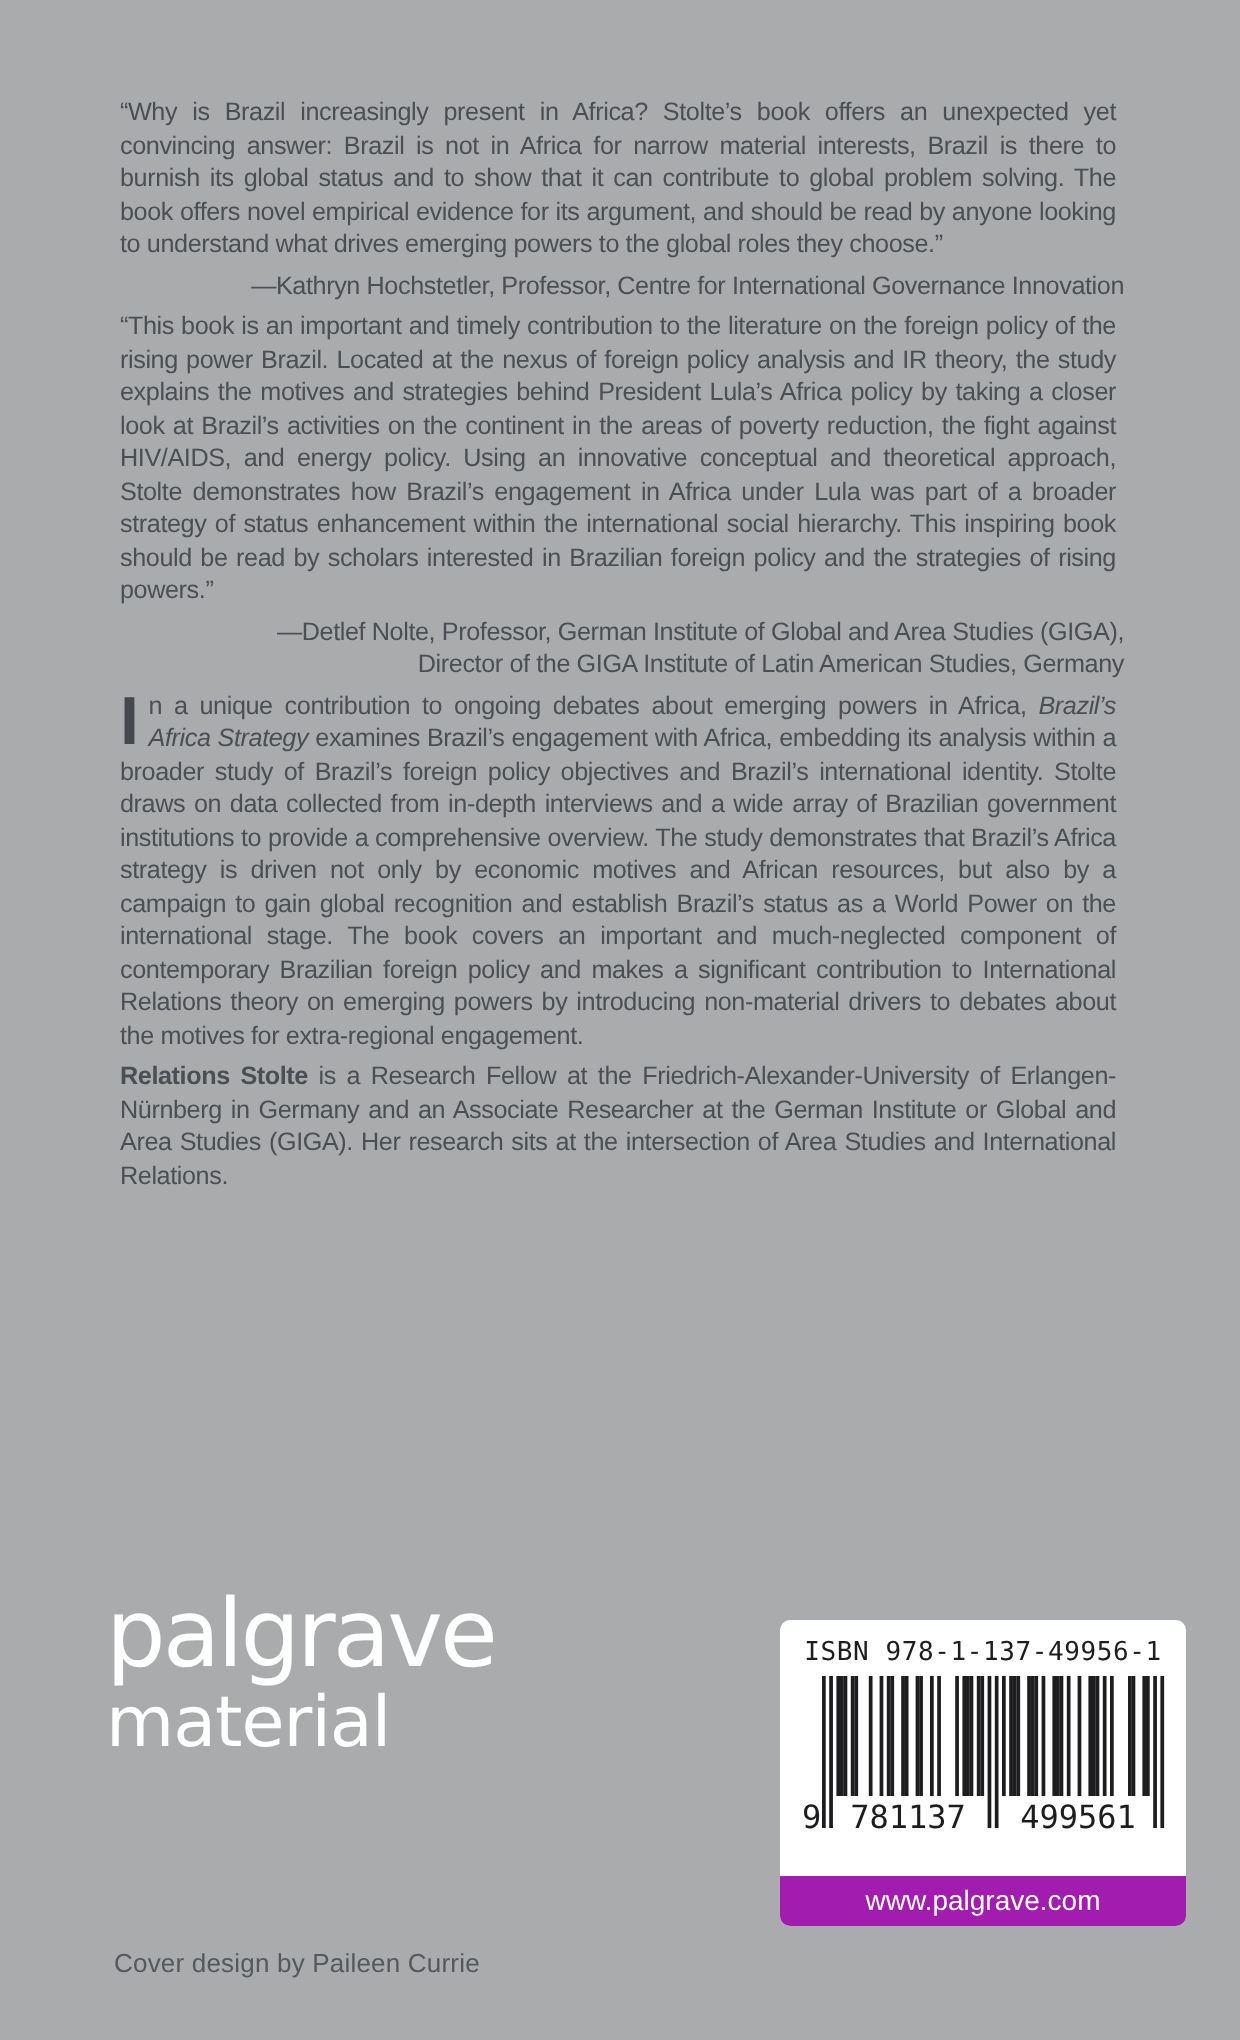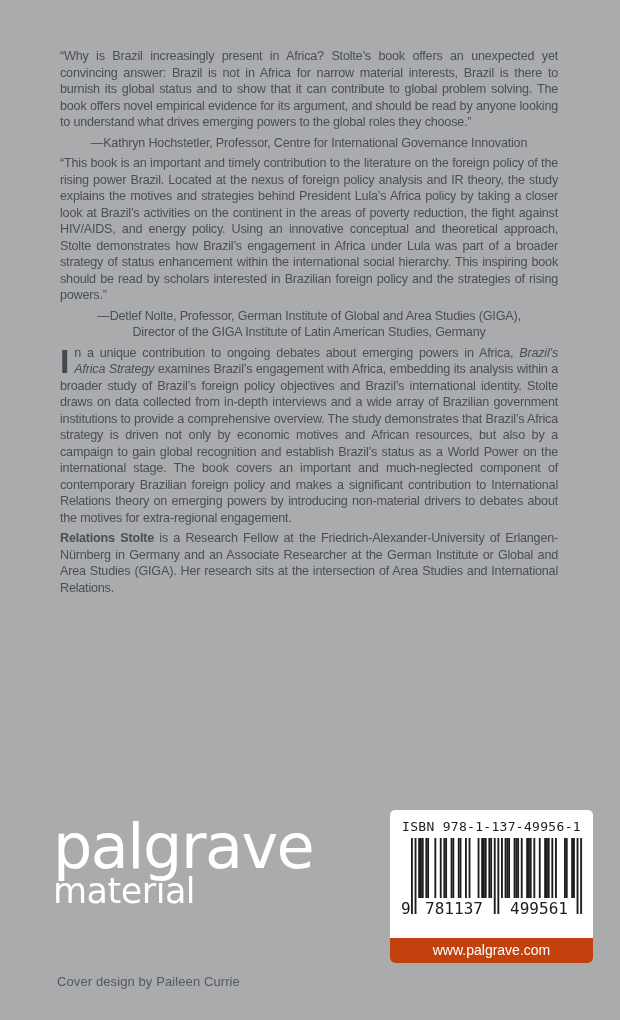--- a/index.html
+++ b/index.html
@@ -8,55 +8,55 @@
     background:#a9abad; overflow:hidden;
     font-family:"Liberation Sans", sans-serif;
     color:#4b4e53;
   }
   .text-col {
     position:absolute; left:56px; top:44px; width:506px;
     font-size:12.6px; line-height:16.5px; letter-spacing:-0.2px;
     text-align:justify;
   }
   .text-col p { margin:4px; }
-  .attr { text-align:center; }
+  .attr { text-align:right; }
   .gap-sm { margin-top:23px; }
   .gap-lg { margin-top:48px; }
   .gap-md { margin-top:45px; }
   .dropcap {
     float:left; font-size:34px; line-height:29px; font-weight:bold;
     padding:2px 5px 0 0; color:#45484d;
   }
   .italic { font-style:italic; }
   .bold { font-weight:bold; }
 
   .logo { position:absolute; left:53px; top:792px; color:#ffffff; }
   .logo-l1 {
-    font-family:"DejaVu Sans", sans-serif; font-size:62px; line-height:52px;
-    letter-spacing:-1.5px; font-weight:normal;margin-top:29px;
+    font-family:"DejaVu Sans", sans-serif; font-size:47px; line-height:52px;
+    letter-spacing:-1.5px; font-weight:normal;
   }
   .logo-l2 {
     font-family:"DejaVu Sans", sans-serif; font-size:35px; line-height:40px;
     letter-spacing:-0.5px; font-weight:normal; margin-top:-2px;
   }
 
   .bbox {
     position:absolute; left:390px; top:810px; width:203px; height:153px;
     background:#ffffff; border-radius:5px; overflow:hidden;
   }
   .isbn {
     text-align:center; font-family:"DejaVu Sans Mono", monospace;
     font-size:13px; letter-spacing:0.3px; color:#1d1d1f;
     margin-top:9px; white-space:nowrap;
   }
   .bars-wrap { width:190px; margin:4px auto 0; }
   .bars-wrap svg { display:block; }
   .band {
     position:absolute; left:0; right:0; bottom:0; height:25px;
-    background:#c2410c; color:#ffffff; text-align:center;
+    background:#a21caf; color:#ffffff; text-align:center;
     font-size:14px; line-height:25px;
   }
   .credit {
     position:absolute; left:57px; top:974px;
     font-size:13px; letter-spacing:0.1px; color:#55585c;
   }
 </style>
 </head>
 <body>
 

